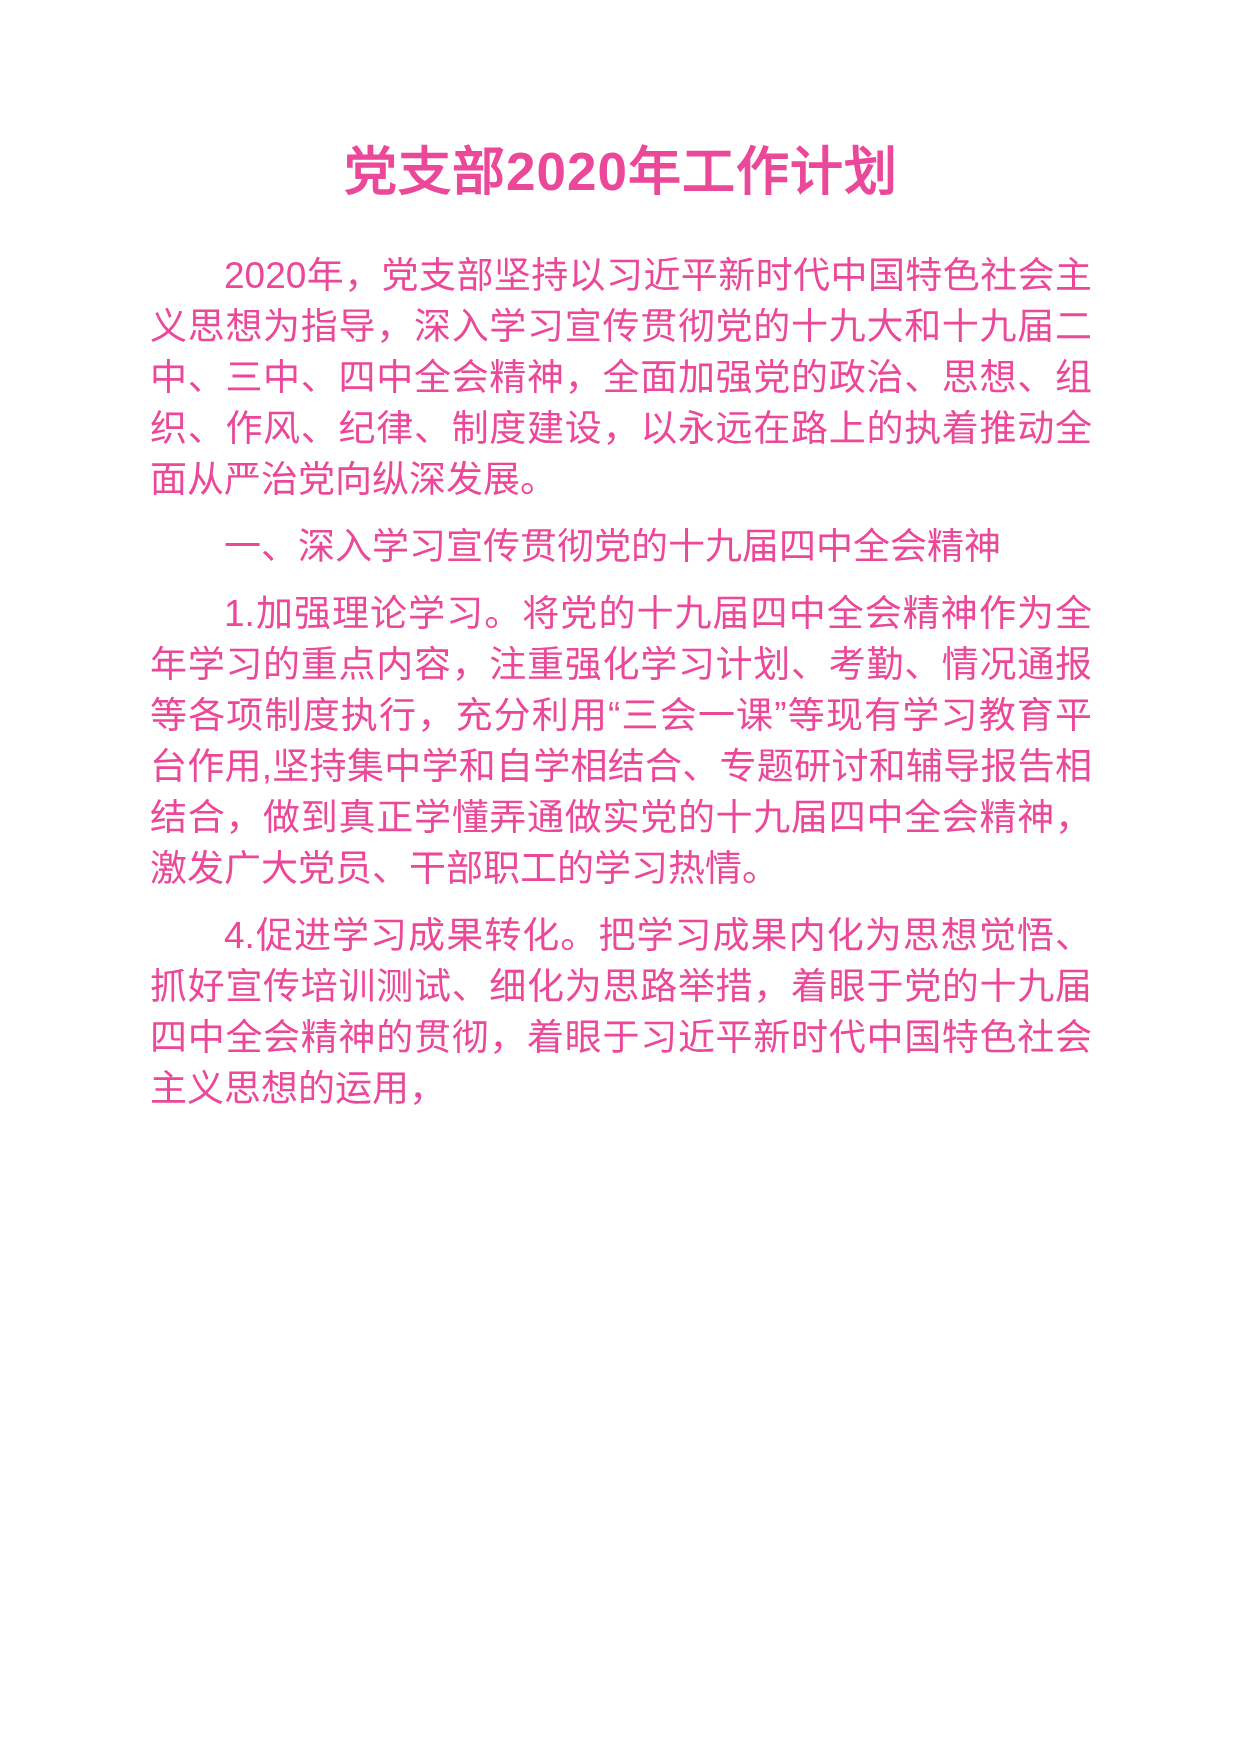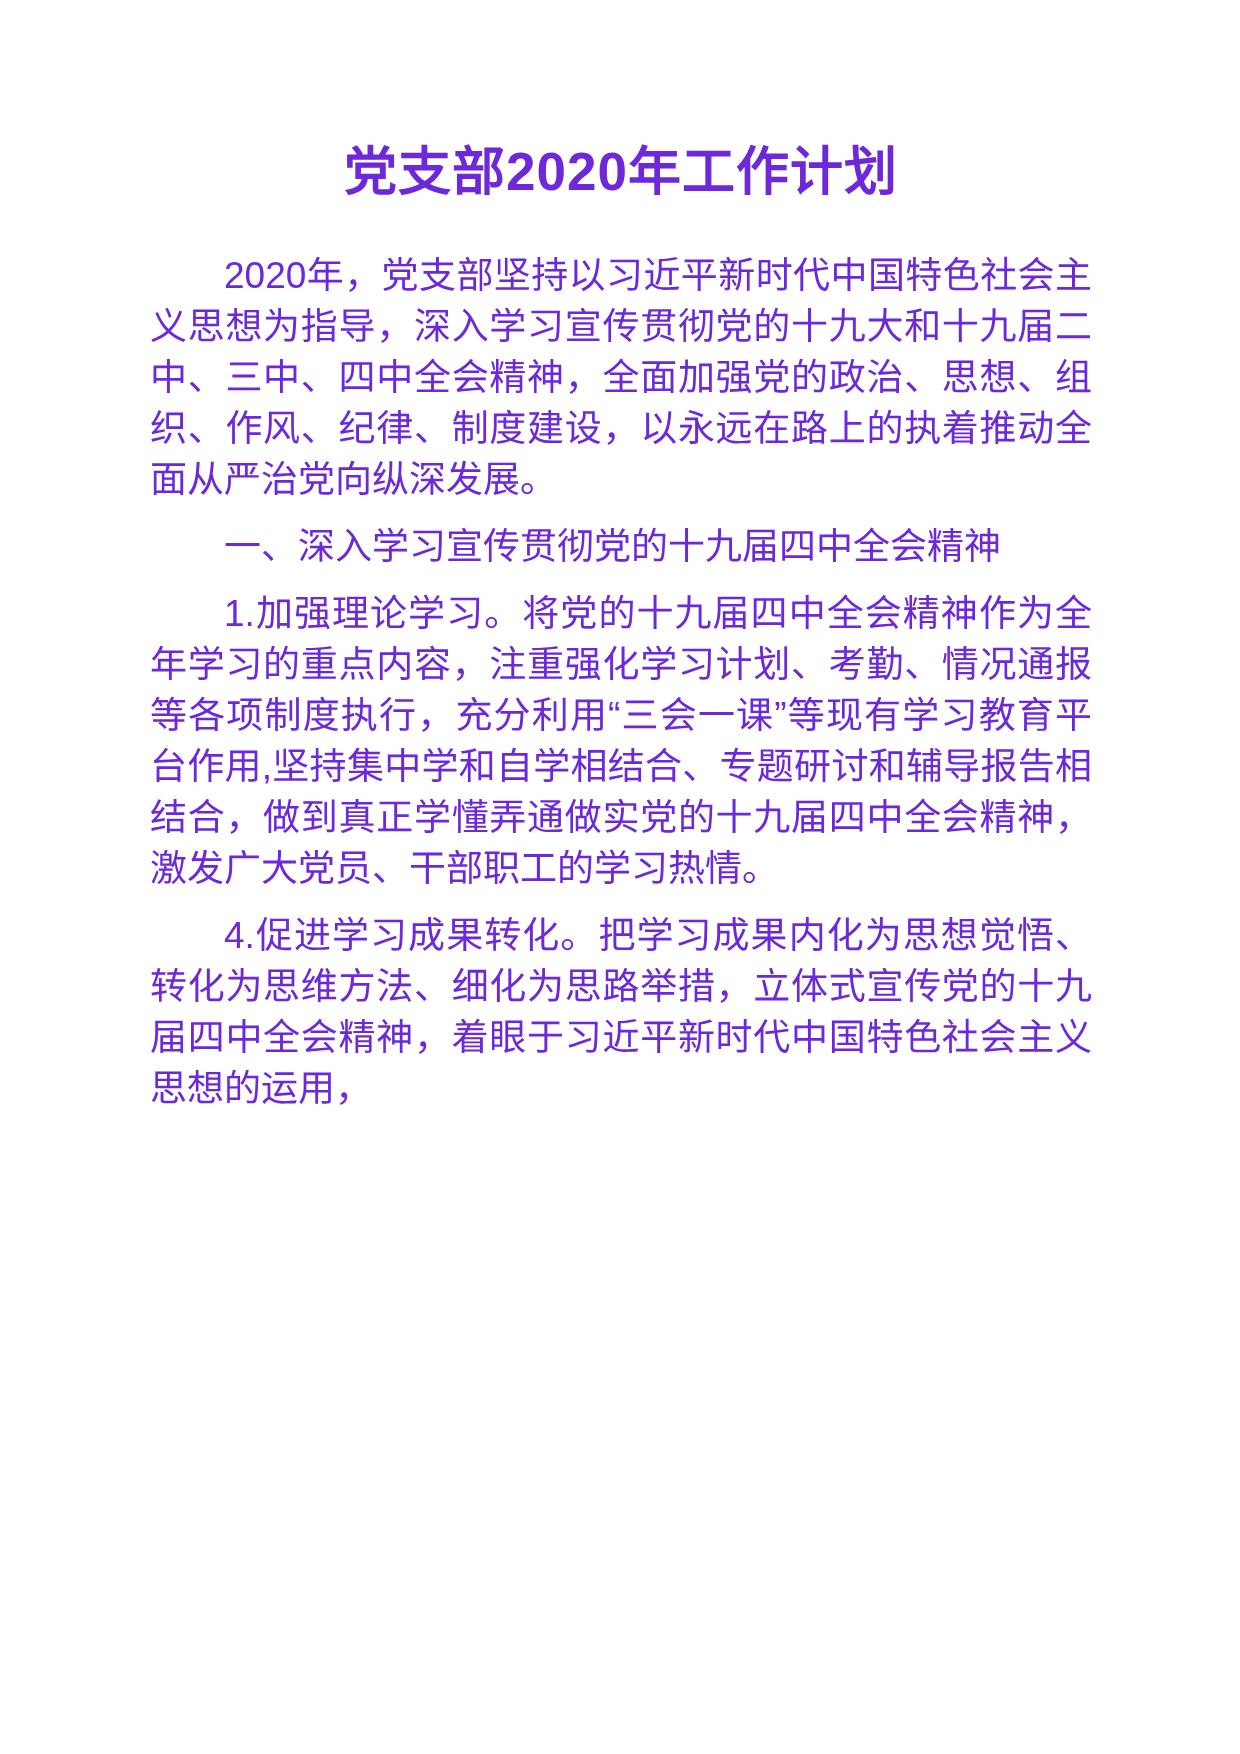--- a/index.html
+++ b/index.html
@@ -10,21 +10,21 @@
   }
   .page {
     position: relative;
     width: 1240px;
     height: 1754px;
     background: #ffffff;
     margin: 0 auto;
     overflow: hidden;
     box-sizing: border-box;
     font-family: "Liberation Sans", "DejaVu Sans", sans-serif;
-    color: #6d28d9;
+    color: #ec4899;
   }
   .content {
     position: absolute;
     left: 150px;
     top: 0;
     width: 942px;
   }
   .doc-title {
     font-size: 53px;
     font-weight: bold;
@@ -69,17 +69,17 @@
 
     <div class="body-block">
 
       <p class="para"><span class="run">2020年，党支部坚持以习近平新时代中国特色社会主义思想为指导，深入学习宣传贯彻党的十九大和十九届二中、三中、四中全会精神，全面加强党的政治、思想、组织、作风、纪律、制度建设，以永远在路上的执着推动全面从严治党向纵深发展。</span></p>
 
       <p class="para"><span class="run">一、深入学习宣传贯彻党的十九届四中全会精神</span></p>
 
       <p class="para"><span class="run lead-bold">1.加强理论学习。</span><span class="run">将党的十九届四中全会精神作为全年学习的重点内容，注重强化学习计划、考勤、情况通报等各项制度执行，充分利用“三会一课”等现有学习教育平台作用,坚持集中学和自学相结合、专题研讨和辅导报告相结合，做到真正学懂弄通做实党的十九届四中全会精神，激发广大党员、干部职工的学习热情。</span></p>
 
 
-      <p class="para"><span class="run lead-bold">4.促进学习成果转化。</span><span class="run">把学习成果内化为思想觉悟、转化为思维方法、细化为思路举措，立体式宣传党的十九届四中全会精神，着眼于习近平新时代中国特色社会主义思想的运用，</span></p>
+      <p class="para"><span class="run lead-bold">4.促进学习成果转化。</span><span class="run">把学习成果内化为思想觉悟、抓好宣传培训测试、细化为思路举措，着眼于党的十九届四中全会精神的贯彻，着眼于习近平新时代中国特色社会主义思想的运用，</span></p>
 
     </div>
   </div>
 </div>
 
 </body></html>

